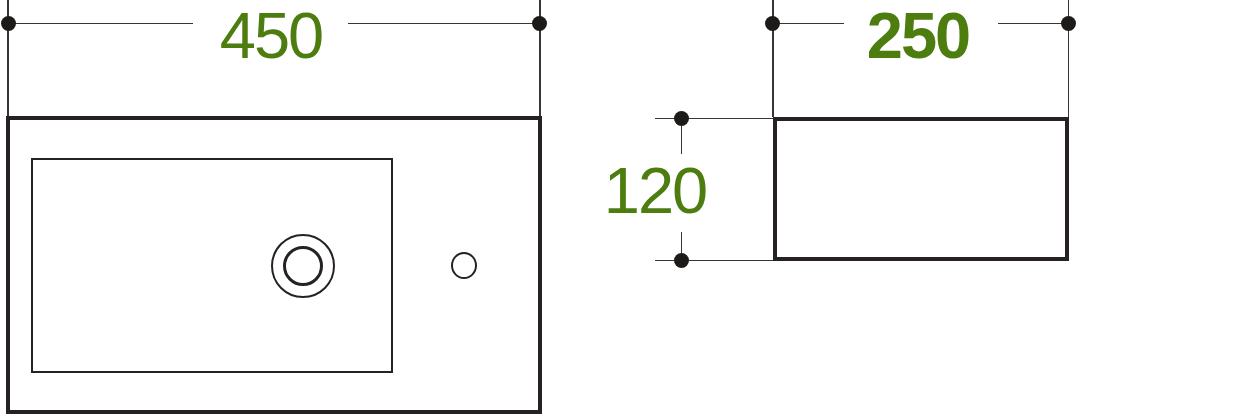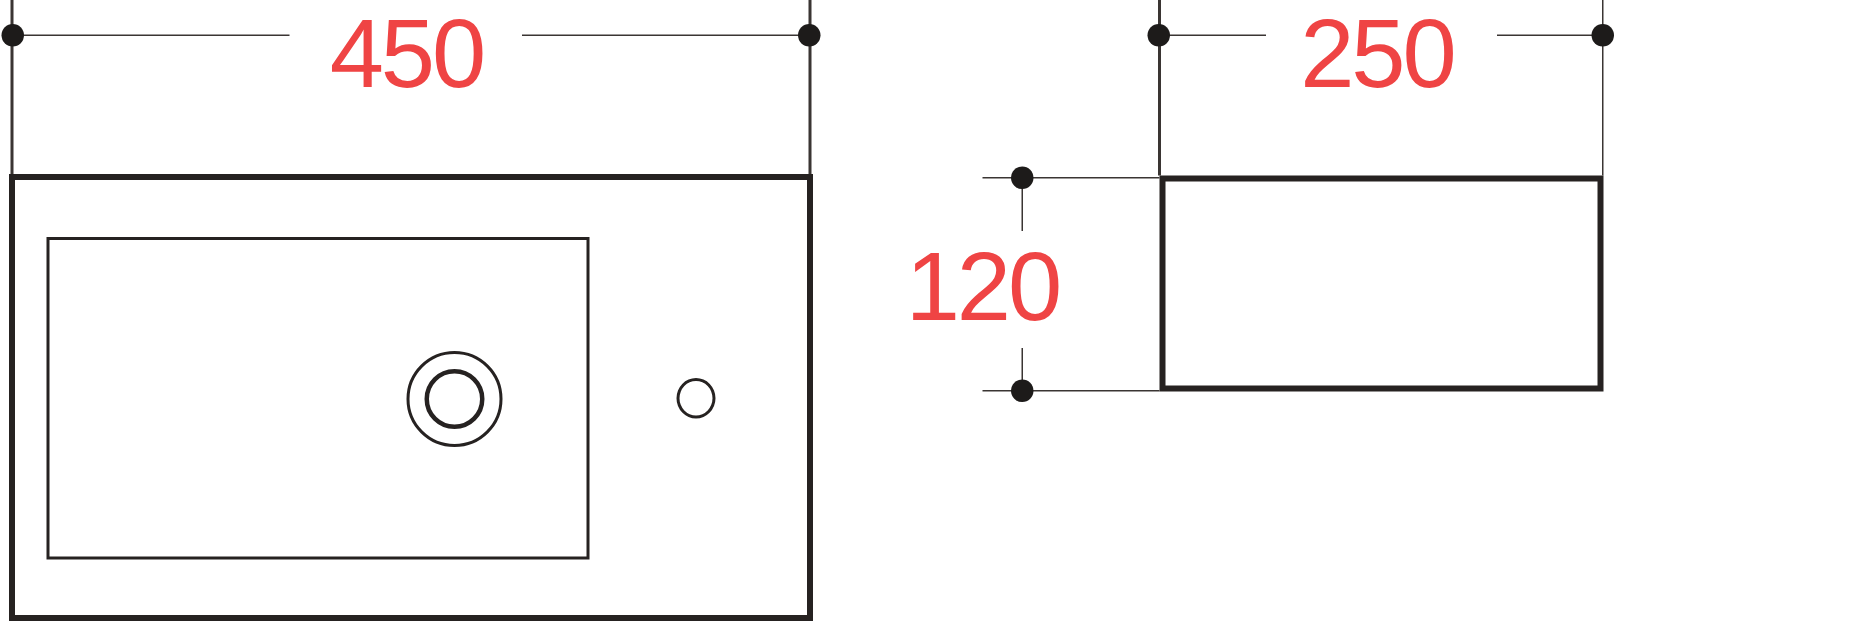--- a/index.html
+++ b/index.html
@@ -53,21 +53,21 @@
   .dim-label {
     position: absolute;
     width: 250px;
     height: 56px;
     display: flex;
     align-items: center;
     justify-content: center;
     font-size: 65px;
     line-height: 1;
     letter-spacing: -2px;
-    color: #ef4444;
+    color: #4d7c0f;
     white-space: nowrap;
   }
 </style>
 </head>
 <body>
 
 <div id="canvas">
 
   <section class="group">
 
@@ -92,21 +92,21 @@
   <section class="group">
 
     <div class="rect thick" style="left:773px; top:117px; width:296px; height:144px;"></div>
 
     <div class="vline" style="left:772px;  top:0; height:117px;"></div>
     <div class="vline" style="left:1067.5px; top:0; height:117px;"></div>
     <div class="hline" style="left:777px;  top:22.5px; width:67px;"></div>
     <div class="hline" style="left:998px;  top:22.5px; width:66px;"></div>
     <div class="dot" style="left:764.5px;  top:15.5px;"></div>
     <div class="dot" style="left:1061px;   top:15.5px;"></div>
-    <div class="dim-label" style="left:793px; top:7px;">250</div>
+    <div class="dim-label" style="left:793px; top:7px;font-weight:bold;">250</div>
 
     <div class="hline" style="left:655px; top:117.5px; width:118px;"></div>
     <div class="hline" style="left:655px; top:259.5px; width:118px;"></div>
     <div class="vline" style="left:680.5px; top:124px; height:30px;"></div>
     <div class="vline" style="left:680.5px; top:232px; height:26px;"></div>
     <div class="dot" style="left:673.5px; top:111px;"></div>
     <div class="dot" style="left:673.5px; top:253px;"></div>
     <div class="dim-label" style="left:530px; top:162px;">120</div>
   </section>
 

